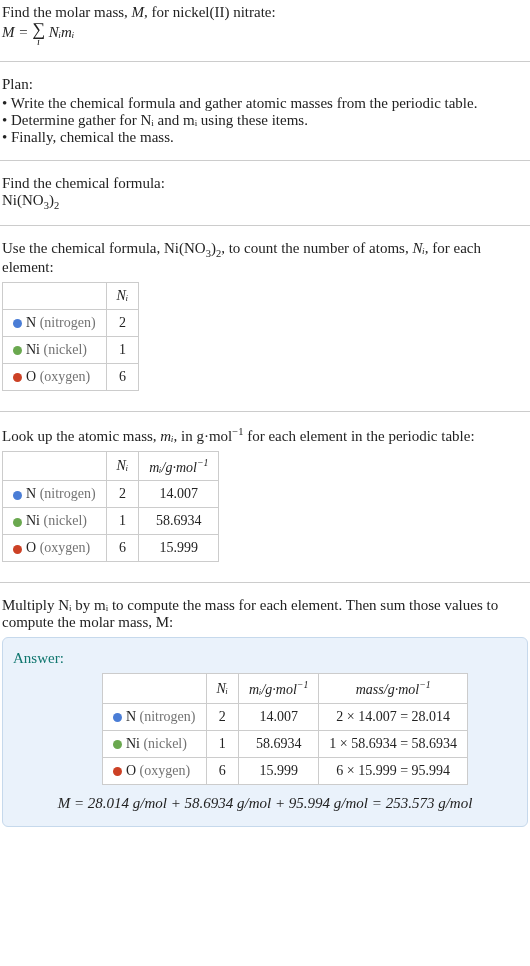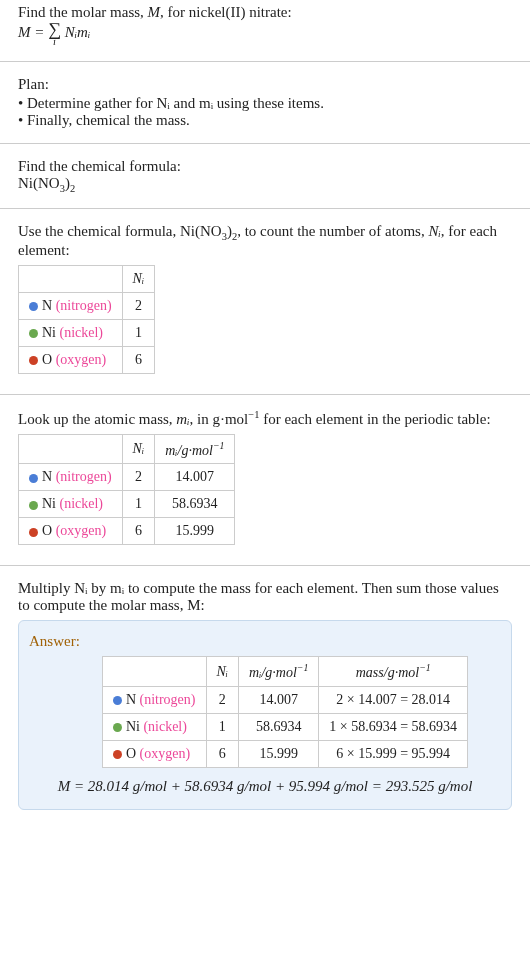--- a/index.html
+++ b/index.html
@@ -1,36 +1,36 @@
 <!DOCTYPE html>
 <html><head>
 <meta charset="utf-8">
 <style>
 * { box-sizing: border-box; margin: 0; padding: 0; }
 body { font-family: Georgia, 'Times New Roman', serif; font-size: 15px; color: #222; background: #fff; width: 530px; }
-.section { padding: 4px 18px; }
+.section { padding: 4px 2px; }
 hr.sep { border: none; border-top: 1px solid #ccc; margin: 10px 0; }
 .formula { font-style: italic; font-family: Georgia, serif; }
 .sub { font-size: 0.7em; vertical-align: sub; }
 .sup { font-size: 0.7em; vertical-align: super; }
 .undersum { display: inline-block; text-align: center; vertical-align: middle; line-height: 0.9; }
 .undersum .top { display:block; font-size: 1.2em; }
 .undersum .bot { display:block; font-size: 0.7em; font-style: italic; }
 table { border-collapse: collapse; margin: 6px 0; }
 th, td { border: 1px solid #ccc; padding: 5px 10px; text-align: center; font-size: 14px; }
 th { font-weight: normal; font-style: italic; }
 td.elcell { text-align: left; white-space: nowrap; }
 .dot { display: inline-block; width: 9px; height: 9px; border-radius: 50%; margin-right: 4px; vertical-align: middle; }
 .dot-n { background: #4a7dd6; }
 .dot-ni { background: #6aa84f; }
 .dot-o { background: #cc4125; }
-.gray { color: #ec4899; }
+.gray { color: #737373; }
 .answerbox { background: #eaf2fb; border: 1px solid #c6d9ec; border-radius: 6px; padding: 12px 10px 14px 10px; margin-top: 6px; }
 .answerbox table { background: #fff; margin: 6px auto 10px auto; }
-.answerbox .label { color: #a16207; margin-bottom: 4px; }
+.answerbox .label { color: #0f766e; margin-bottom: 4px; }
 .answerbox .finaleq { text-align: center; font-style: italic; }
 .indent { margin-left: 40px; }
 .plan-list { margin-top: 2px; }
 .plan-list div::before { content: "• "; }
 </style>
 </head>
 <body>
 
 <div class="section">
   <div>
@@ -39,20 +39,21 @@
   <div class="formula">
     <span>M</span><span> = </span><span class="undersum"><span class="top">∑</span><span class="bot">i</span></span><span> Nᵢmᵢ</span>
   </div>
 </div>
 
 <hr class="sep">
 
 <div class="section">
   <div>Plan:</div>
   <div class="plan-list">
+    <div>Write the chemical formula and gather atomic masses from the periodic table.</div>
     <div>Determine gather for Nᵢ and mᵢ using these items.</div>
     <div>Finally, chemical the mass.</div>
   </div>
 </div>
 
 <hr class="sep">
 
 <div class="section">
   <div>Find the chemical formula:</div>
   <div>
@@ -150,15 +151,15 @@
       </tr>
       <tr>
         <td class="elcell"><span class="dot dot-o"></span><span>O</span> <span class="gray">(oxygen)</span></td>
         <td>6</td>
         <td>15.999</td>
         <td>6 × 15.999 = 95.994</td>
       </tr>
     </tbody>
         </table>
     </div>
-    <div class="finaleq">M = 28.014 g/mol + 58.6934 g/mol + 95.994 g/mol = 293.525 g/mol</div>
+    <div class="finaleq">M = 28.014 g/mol + 58.6934 g/mol + 95.994 g/mol = 253.573 g/mol</div>
   </div>
 </div>
 
 </body></html>

